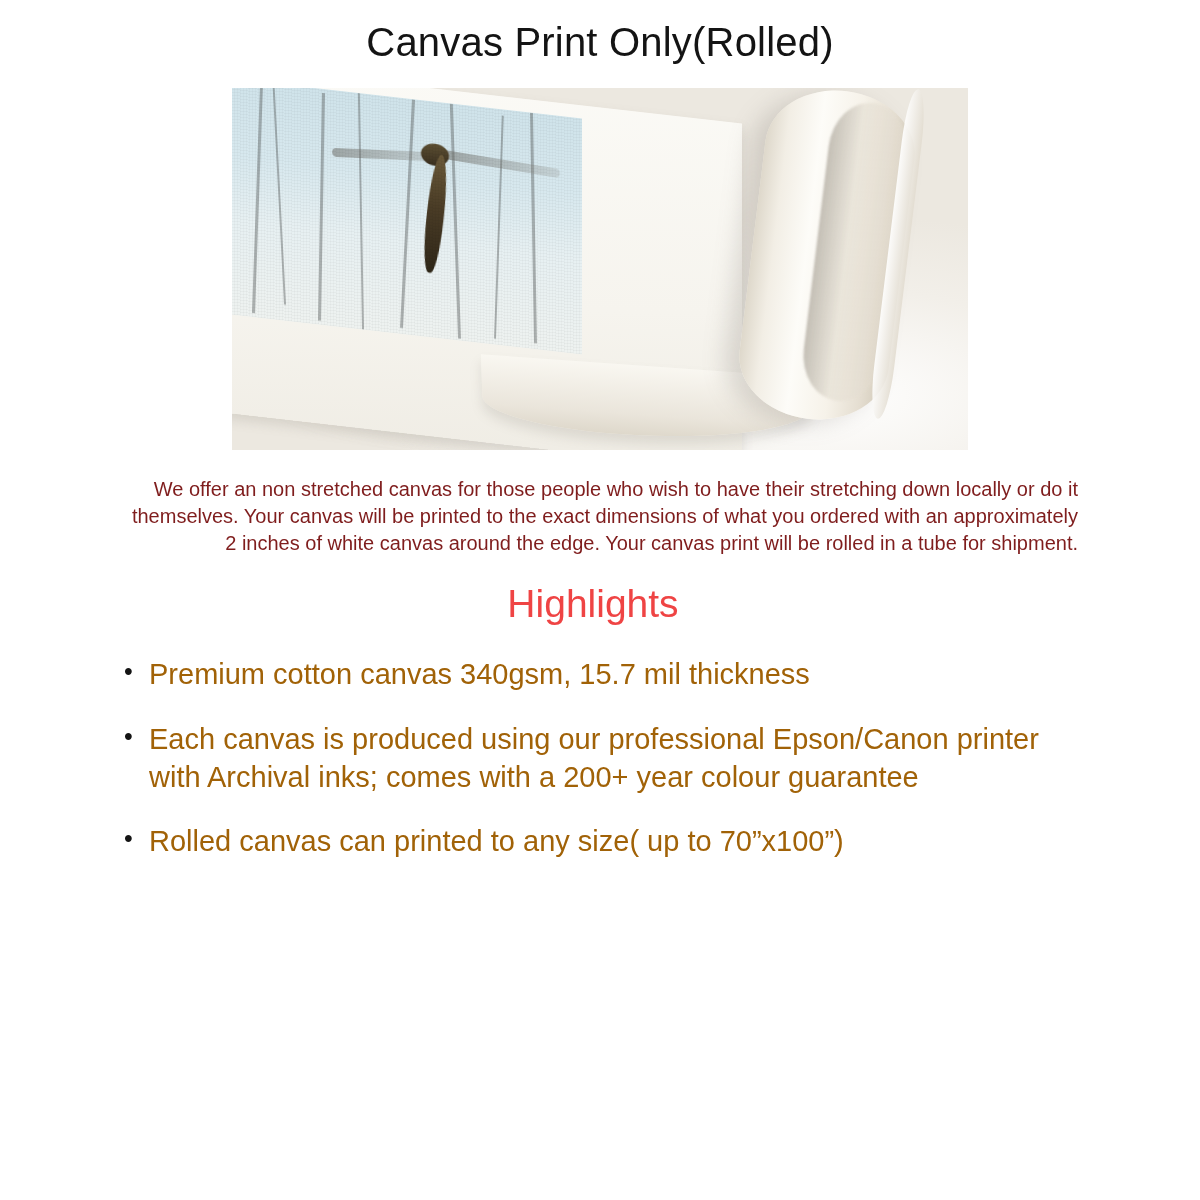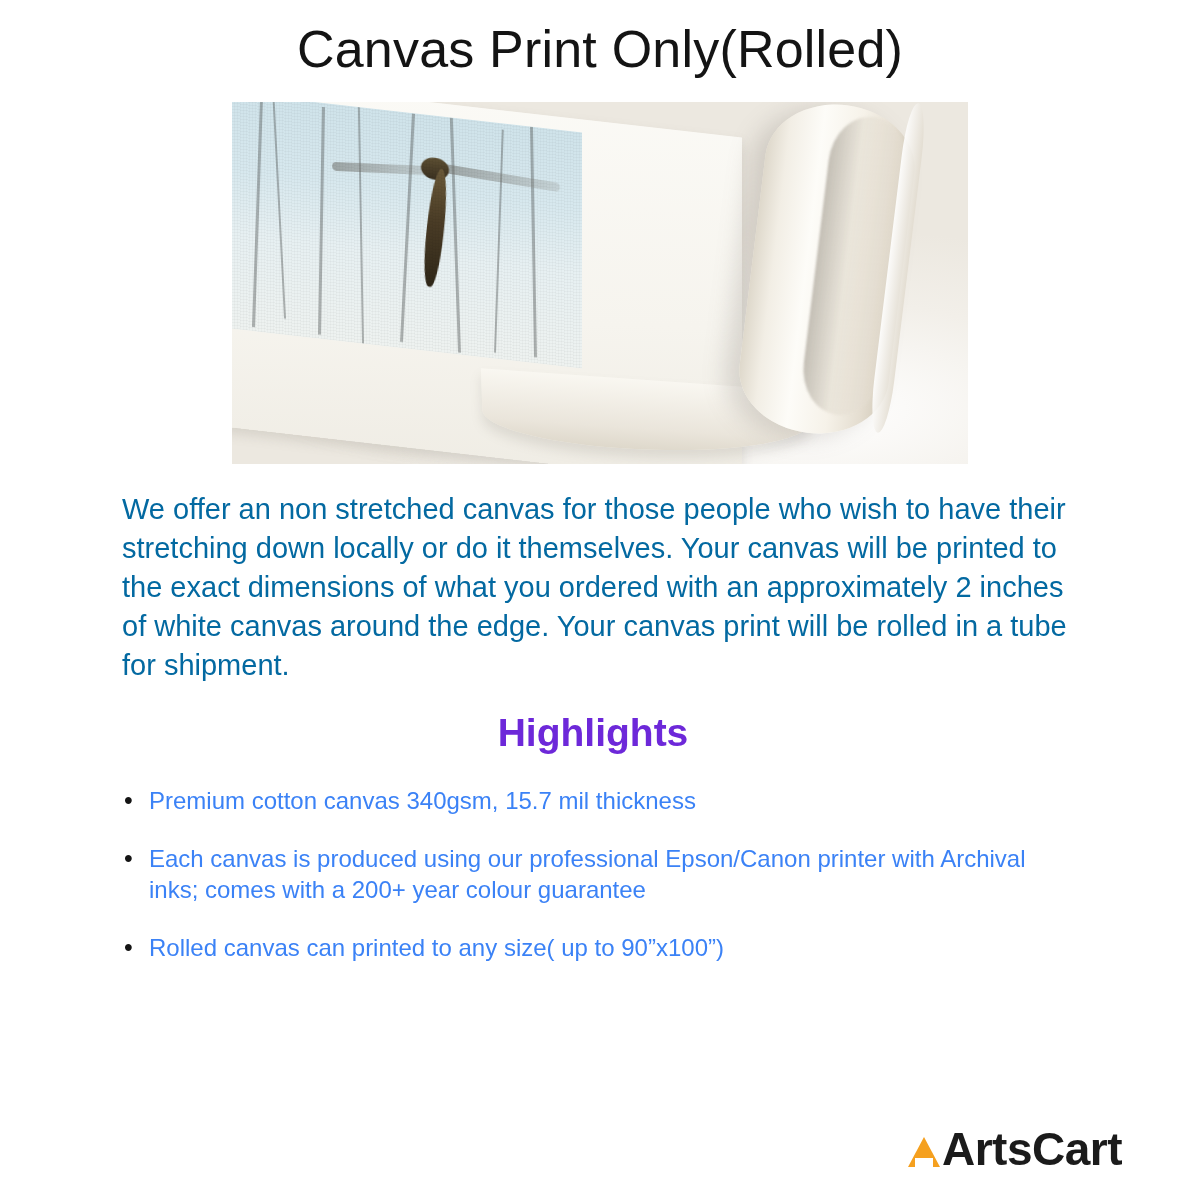--- a/index.html
+++ b/index.html
@@ -18,21 +18,21 @@
 
   .page {
     position: relative;
     width: 1200px;
     height: 1200px;
     padding: 0;
   }
 
   .title {
     text-align: center;
-    font-size: 52px;
+    font-size: 40px;
     font-weight: 400;
     letter-spacing: 0.2px;
     color: #141414;
     margin: 18px 0 0 0;
     line-height: 1.2;
   }
 
   
   .photo-wrap {
     width: 736px;
@@ -169,46 +169,46 @@
     height: 70px;
     border-radius: 0 0 60% 40%;
     background: linear-gradient(180deg, #f9f7f1 0%, #eae5db 70%, #ded8cb 100%);
     transform: skewY(6deg) rotate(-2deg);
     box-shadow: 0 8px 12px rgba(125,120,110,0.18);
   }
 
   
   .body-copy {
     margin: 26px 122px 0 122px;
-    font-size: 29px;
+    font-size: 20px;
     line-height: 1.34;
-    color: #0369a1;
-    text-align: left;
+    color: #7f1d1d;
+    text-align: right;
     hyphens: auto;
   }
 
   .highlights-title {
     text-align: center;
     font-size: 39px;
-    font-weight: 700;
-    color: #6d28d9;
+    font-weight: 400;
+    color: #ef4444;
     margin: 26px 14px 0 0;
   }
 
   ul.highlights {
     list-style: none;
     margin: 30px 120px 0 122px;
     padding: 0;
   }
   ul.highlights li {
     position: relative;
     padding-left: 27px;
-    font-size: 24px;
+    font-size: 29px;
     line-height: 1.3;
-    color: #3b82f6;
+    color: #a16207;
     margin-bottom: 27px;
   }
   ul.highlights li:before {
     content: "\2022";
     position: absolute;
     left: 2px;
     top: -1px;
     font-size: 25px;
     color: #141414;
   }
@@ -282,23 +282,17 @@
     </div>
   </div>
 
   <p class="body-copy">We offer an non stretched canvas for those people who wish to have their stretching down locally or do it themselves. Your canvas will be printed to the exact dimensions of what you ordered with an approximately 2 inches of white canvas around the edge. Your canvas print will be rolled in a tube for shipment.</p>
 
   <h2 class="highlights-title">Highlights</h2>
 
   <ul class="highlights">
     <li>Premium cotton canvas 340gsm, 15.7 mil thickness</li>
     <li>Each canvas is produced using our professional Epson/Canon printer with Archival inks; comes with a 200+ year colour guarantee</li>
-    <li>Rolled canvas can printed to any size( up to 90”x100”)</li>
+    <li>Rolled canvas can printed to any size( up to 70”x100”)</li>
   </ul>
 
-  <div class="logo">
-    <span class="mark">
-        <span class="mark-cut"></span>
-      </span>
-    <span class="word">ArtsCart</span>
-  </div>
 
 </div>
 
 </body></html>

